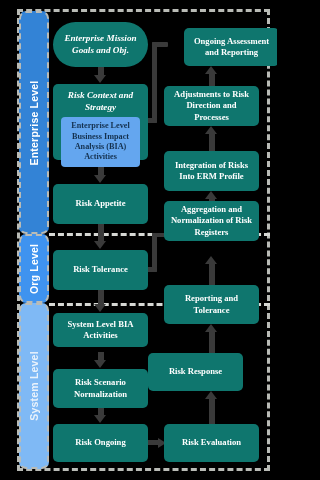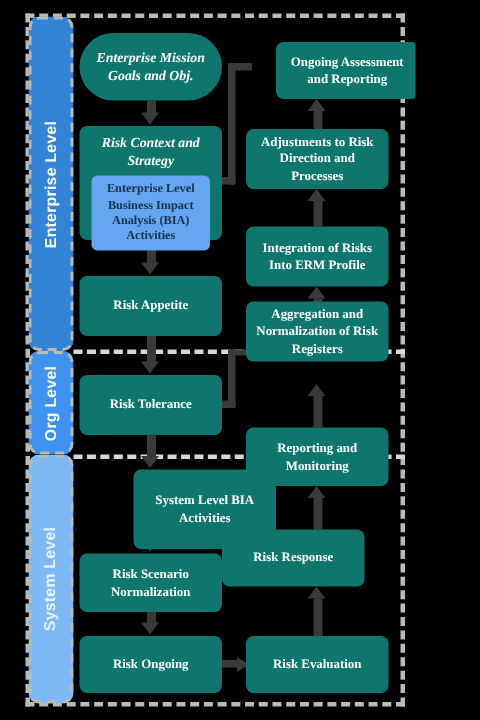--- a/index.html
+++ b/index.html
@@ -100,21 +100,21 @@
   </div>
 
   <div class="node" style="left:53px;top:184px;width:95px;height:40px;">
     <span>Risk Appetite</span>
   </div>
 
   <div class="node" style="left:53px;top:250px;width:95px;height:40px;">
     <span>Risk Tolerance</span>
   </div>
 
-  <div class="node" style="left:53px;top:313px;width:95px;height:53px;margin-left:36px;">
+  <div class="node" style="left:53px;top:313px;width:95px;height:34px;">
     <span>System Level BIA Activities</span>
   </div>
 
   <div class="node" style="left:53px;top:369px;width:95px;height:39px;">
     <span>Risk Scenario Normalization</span>
   </div>
 
   <div class="node" style="left:53px;top:424px;width:95px;height:38px;">
     <span>Risk Ongoing</span>
   </div>
@@ -129,21 +129,21 @@
 
   <div class="node" style="left:164px;top:151px;width:95px;height:40px;">
     <span>Integration of Risks Into ERM Profile</span>
   </div>
 
   <div class="node" style="left:164px;top:201px;width:95px;height:40px;">
     <span>Aggregation and Normalization of Risk Registers</span>
   </div>
 
   <div class="node" style="left:164px;top:285px;width:95px;height:39px;">
-    <span>Reporting and Monitoring</span>
+    <span>Reporting and Tolerance</span>
   </div>
 
   <div class="node" style="left:148px;top:353px;width:95px;height:38px;">
     <span>Risk Response</span>
   </div>
 
   <div class="node" style="left:164px;top:424px;width:95px;height:38px;">
     <span>Risk Evaluation</span>
   </div>
 

